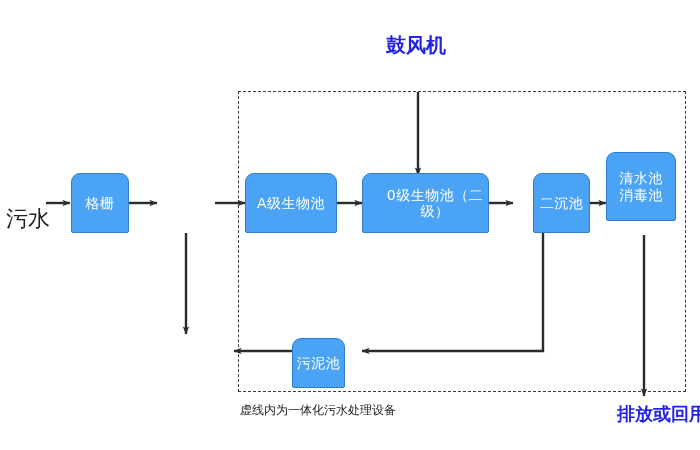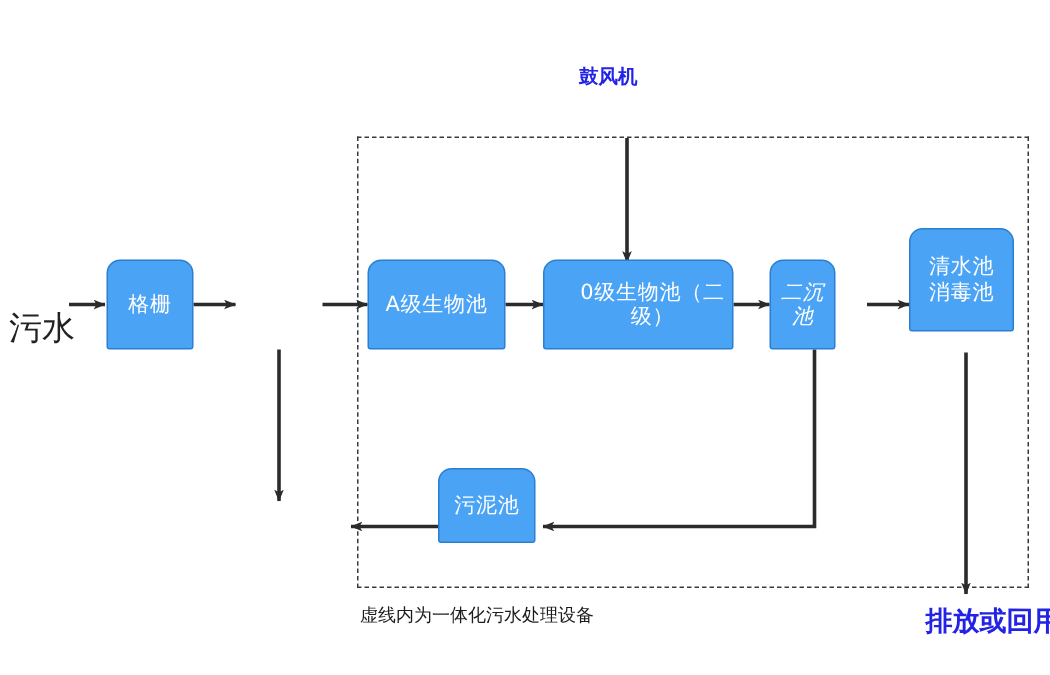--- a/index.html
+++ b/index.html
@@ -121,35 +121,35 @@
 
 
   <div class="node" style="left:245px; top:173px; width:92px; height:60px;">
     <span class="lbl">A级生物池</span>
   </div>
 
   <div class="node" style="left:362px; top:173px; width:127px; height:60px;padding-left:19px;">
     <span class="lbl">0级生物池（二级）</span>
   </div>
 
-  <div class="node" style="left:513px; top:173px; width:44px; height:60px;font-style:italic;">
+  <div class="node" style="left:533px; top:173px; width:57px; height:60px;">
     <span class="lbl">二沉池</span>
   </div>
 
   <div class="node" style="left:606px; top:152px; width:70px; height:69px;">
     <span class="lbl">清水池
 消毒池</span>
   </div>
 
-  <div class="node" style="left:292px; top:312px; width:65px; height:50px;">
+  <div class="node" style="left:292px; top:338px; width:53px; height:50px;">
     <span class="lbl">污泥池</span>
   </div>
 
   <div class="txt" style="left:6px; top:204px; font-size:22px;">污水</div>
 
-  <div class="txt blue" style="left:386px; top:42px; font-size:13px;">鼓风机</div>
+  <div class="txt blue" style="left:386px; top:32px; font-size:20px;">鼓风机</div>
 
 
   <div class="txt blue" style="left:607px; top:402px; font-size:18px;margin-left:10px;">排放或回用</div>
 
   <div class="txt small" style="left:240px; top:402px;">虚线内为一体化污水处理设备</div>
 
 </div>
 
 </body></html>

